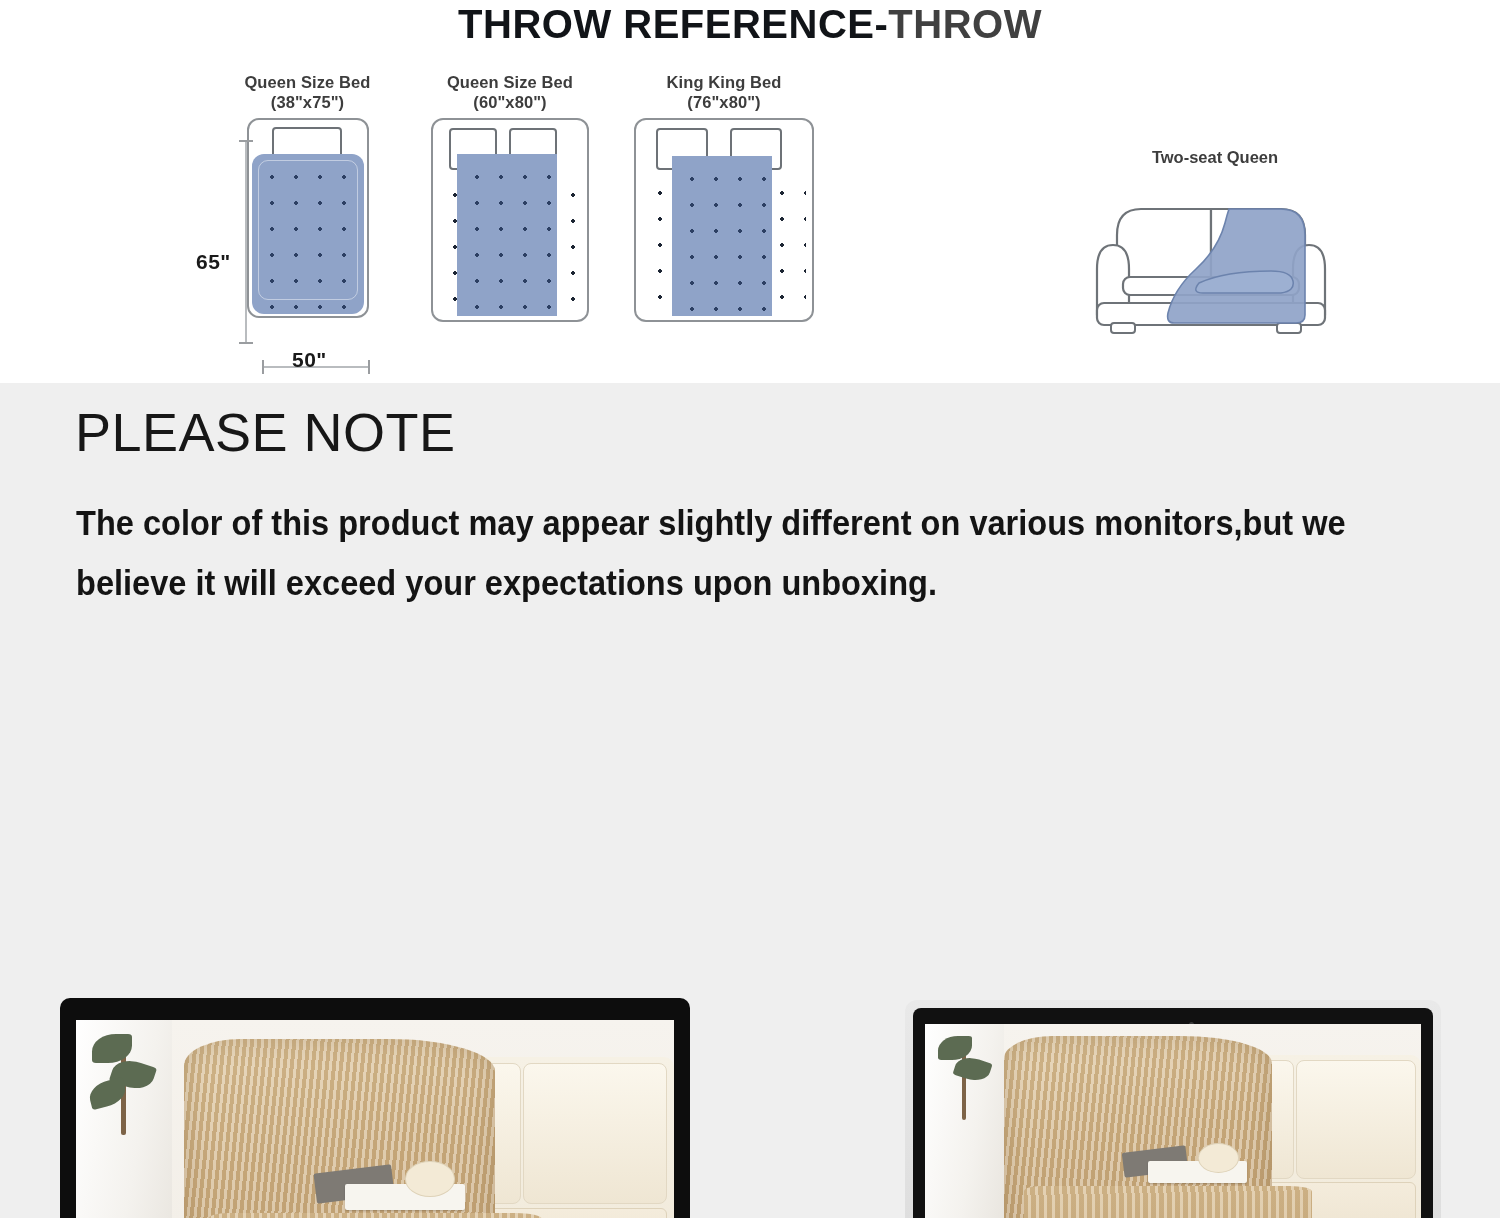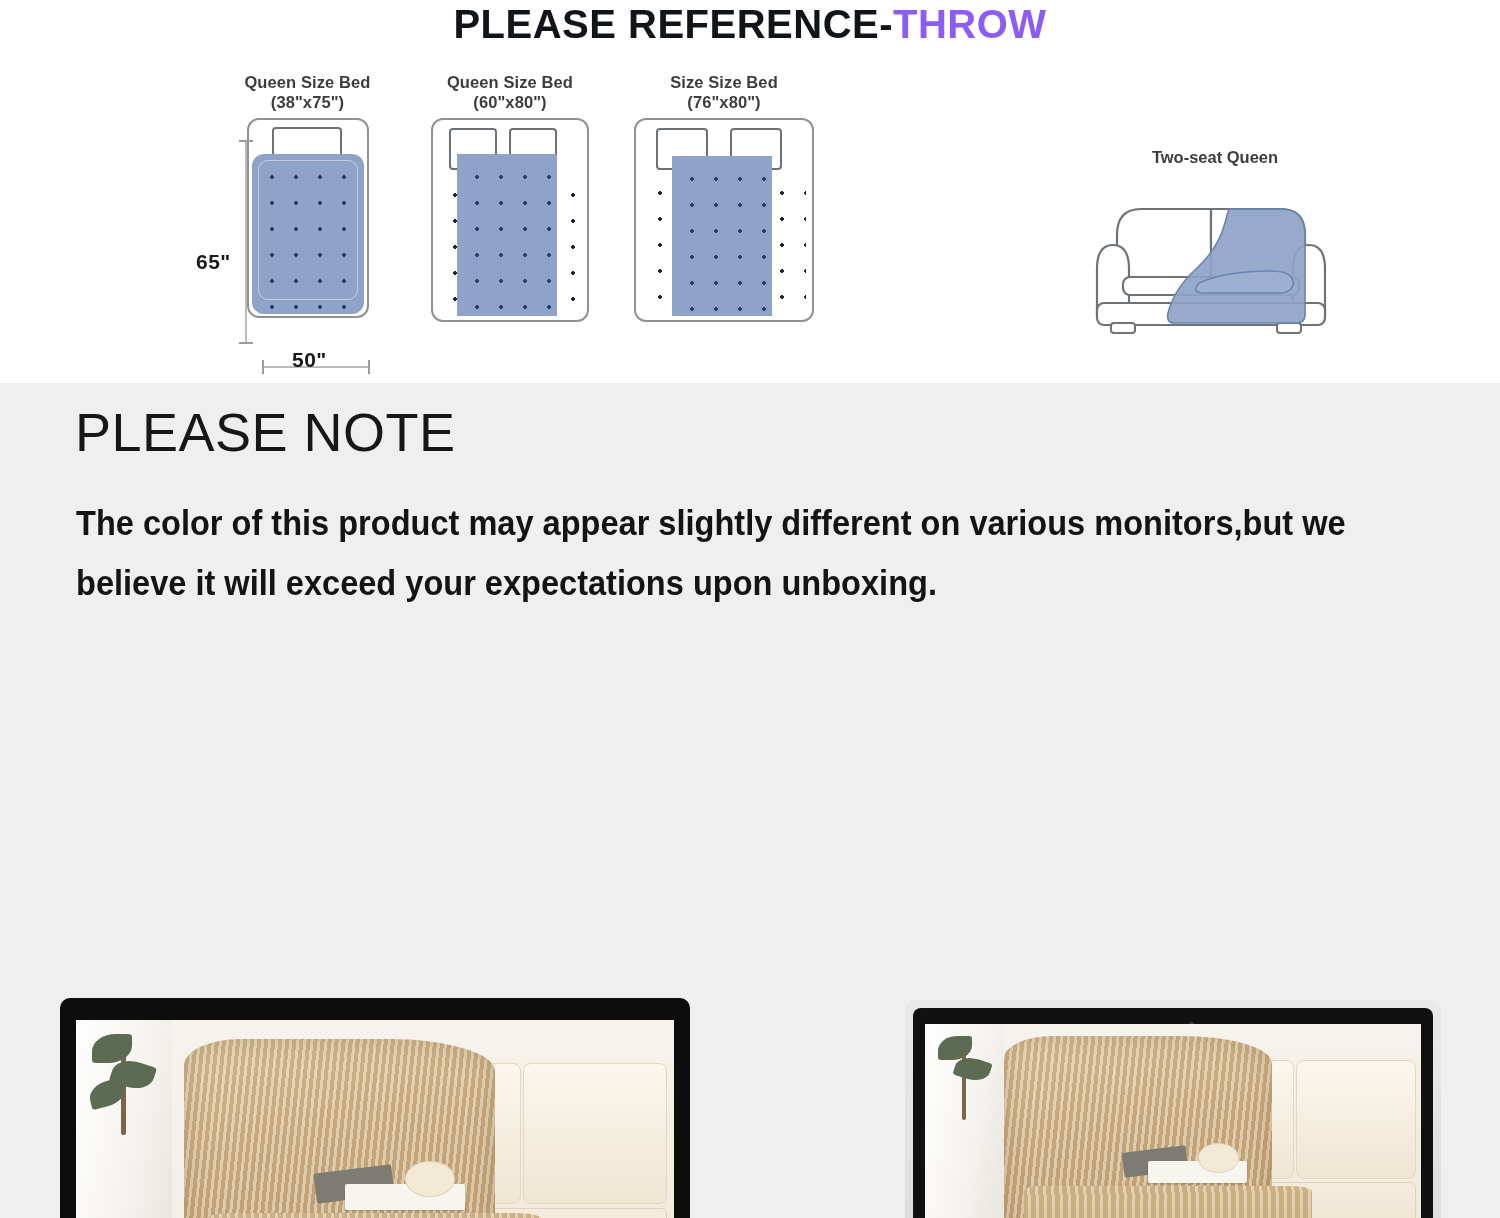--- a/index.html
+++ b/index.html
@@ -18,21 +18,21 @@
   }
   #sizing-title{
     position:absolute;left:0;top:2px;width:1500px;
     text-align:center;
     font-size:40px;
     font-weight:bold;
     letter-spacing:0.5px;
     color:#111418;
     font-family:"Liberation Sans", sans-serif;
   }
-  #sizing-title .accent{color:#8b5cf6;}
+  #sizing-title .accent{color:#404040;}
 
   .bed-group{position:absolute;}
   .bed-label{
     text-align:center;
     font-size:16.5px;
     color:#3d3d3d;
     line-height:20px;
     font-weight:bold;
     letter-spacing:.1px;
   }
@@ -154,21 +154,21 @@
   #laptop-cam{position:absolute;left:276px;top:14px;width:5px;height:5px;
     background:#3a3a3a;border-radius:50%;}
   #laptop-screen{left:32px;top:24px;width:496px;height:312px;}
 </style>
 </head>
 <body>
 
 <div id="sizing-section">
 
   <div id="sizing-title">
-    <span>PLEASE REFERENCE-</span><span class="accent">THROW</span>
+    <span>THROW REFERENCE-</span><span class="accent">THROW</span>
   </div>
 
   <div class="bed-group" style="left:215px;top:72px;width:185px;">
     <div class="bed-label">
       <span>Queen Size Bed</span>
       <span class="dim">(38"x75")</span>
     </div>
     <div class="bed-art" style="width:122px;height:200px;">
       <div class="bed-frame"></div>
       <div class="pillow" style="left:25px;top:9px;width:70px;height:42px;"></div>
@@ -201,21 +201,21 @@
       <div class="pillow" style="left:18px;top:10px;width:48px;height:42px;"></div>
       <div class="pillow" style="left:78px;top:10px;width:48px;height:42px;"></div>
       <div class="blanket" style="left:26px;top:36px;width:100px;height:162px;">
         <div class="dots"></div>
       </div>
     </div>
   </div>
 
   <div class="bed-group" style="left:615px;top:72px;width:218px;">
     <div class="bed-label">
-      <span>Size Size Bed</span>
+      <span>King King Bed</span>
       <span class="dim">(76"x80")</span>
     </div>
     <div class="bed-art" style="width:180px;height:204px;">
       <div class="bed-frame"></div>
       <div class="dots-outside" style="left:10px;top:56px;width:42px;height:142px;background-position:4px 6px;"></div>
       <div class="dots-outside" style="left:132px;top:56px;width:40px;height:142px;background-position:4px 6px;"></div>
       <div class="pillow" style="left:22px;top:10px;width:52px;height:42px;"></div>
       <div class="pillow" style="left:96px;top:10px;width:52px;height:42px;"></div>
       <div class="blanket" style="left:38px;top:38px;width:100px;height:160px;">
         <div class="dots"></div>

